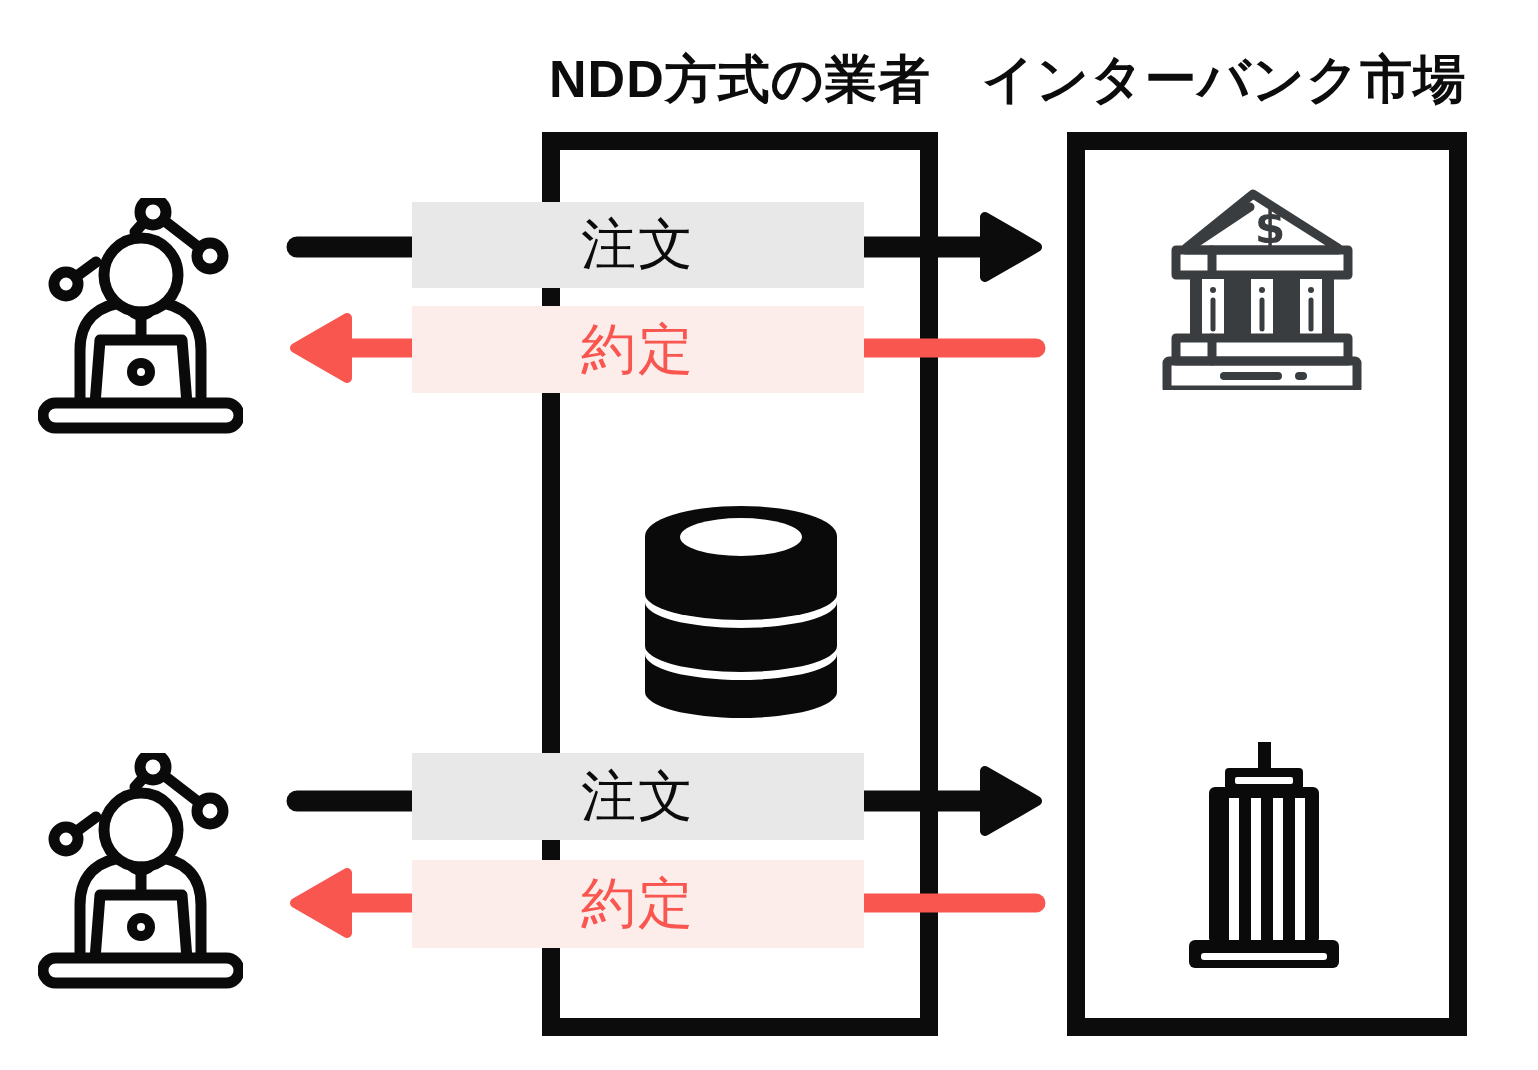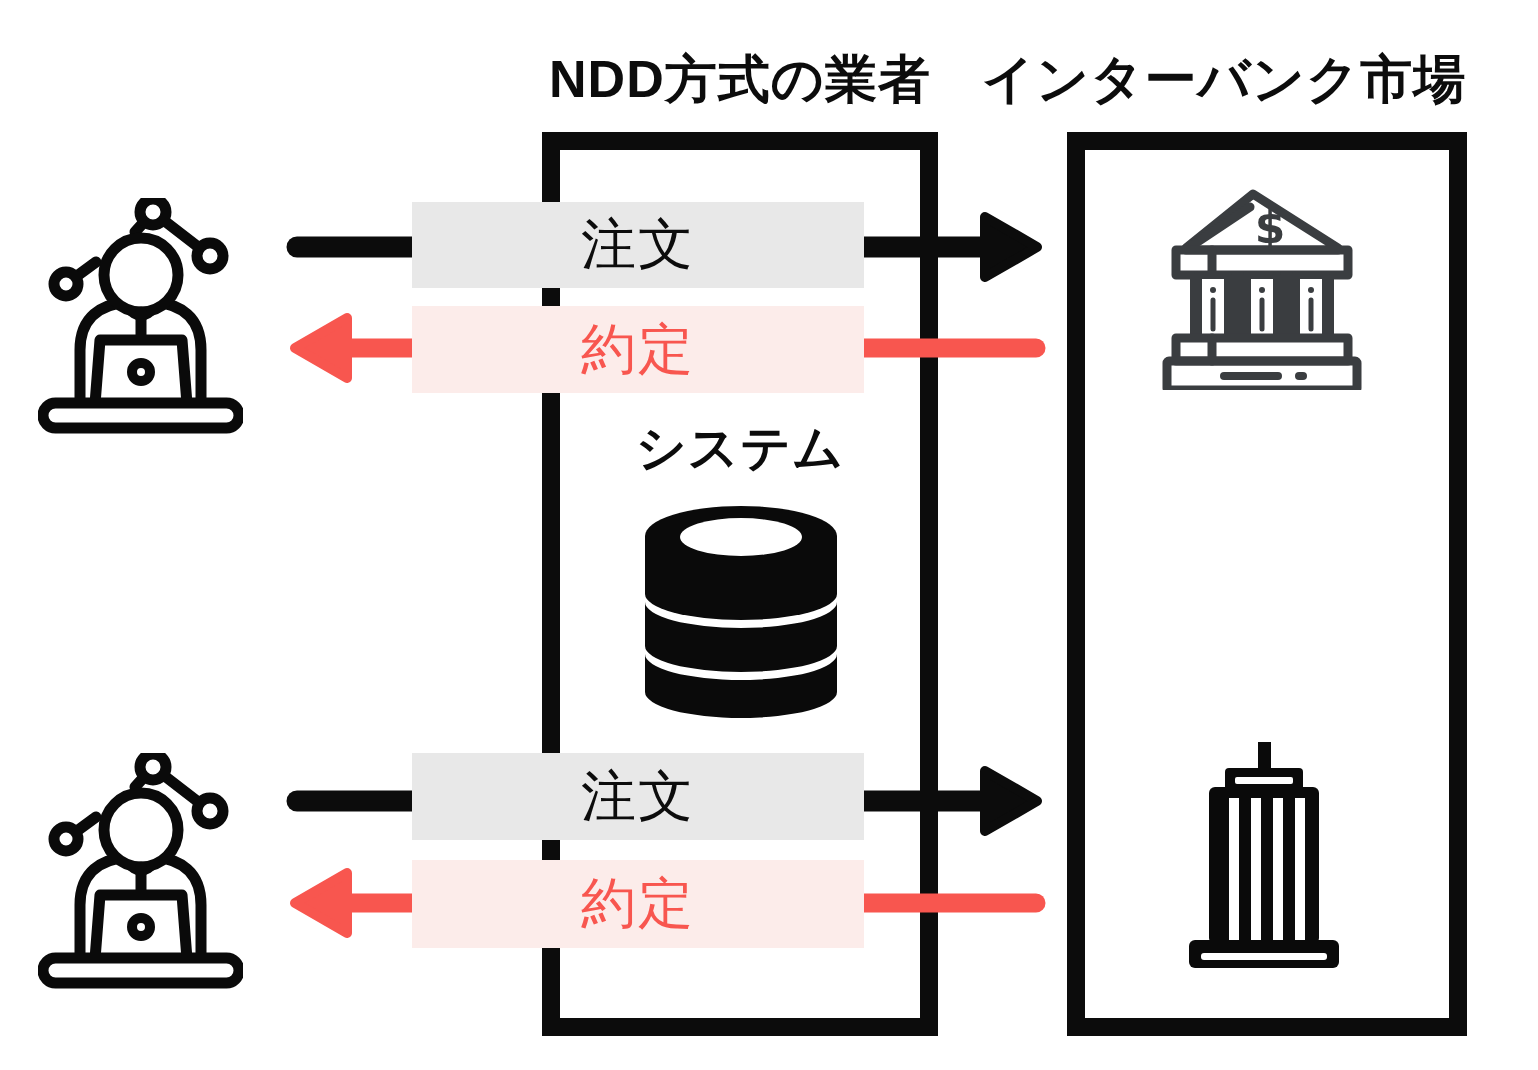--- a/index.html
+++ b/index.html
@@ -117,21 +117,20 @@
   <div class="abs band band-exec band-exec-1">
     <span>約定</span>
   </div>
   <div class="abs band band-order band-order-2">
     <span>注文</span>
   </div>
   <div class="abs band band-exec band-exec-2">
     <span>約定</span>
   </div>
 
-  <div class="abs title system-label">システム</div>
   <svg class="abs db-icon" viewBox="0 0 192 212" aria-hidden="true">
     <path d="M0,30 A96,30 0 0 1 192,30 L192,88 A96,26 0 0 1 0,88 Z" fill="currentColor"></path>
     <ellipse cx="96" cy="31" rx="61" ry="19" fill="#fff"></ellipse>
     <path d="M0,96 A96,26 0 0 0 192,96 L192,140 A96,26 0 0 1 0,140 Z" fill="currentColor"></path>
     <path d="M0,148 A96,26 0 0 0 192,148 L192,186 A96,26 0 0 1 0,186 Z" fill="currentColor"></path>
   </svg>
 
   <svg class="abs bank-icon" viewBox="0 0 200 202" aria-hidden="true">
     <g fill="none" stroke="currentColor" stroke-width="9" stroke-linecap="round" stroke-linejoin="round">
       <path d="M91,6 L176,60 L176,62 L24,62 L24,60 Z"></path>

